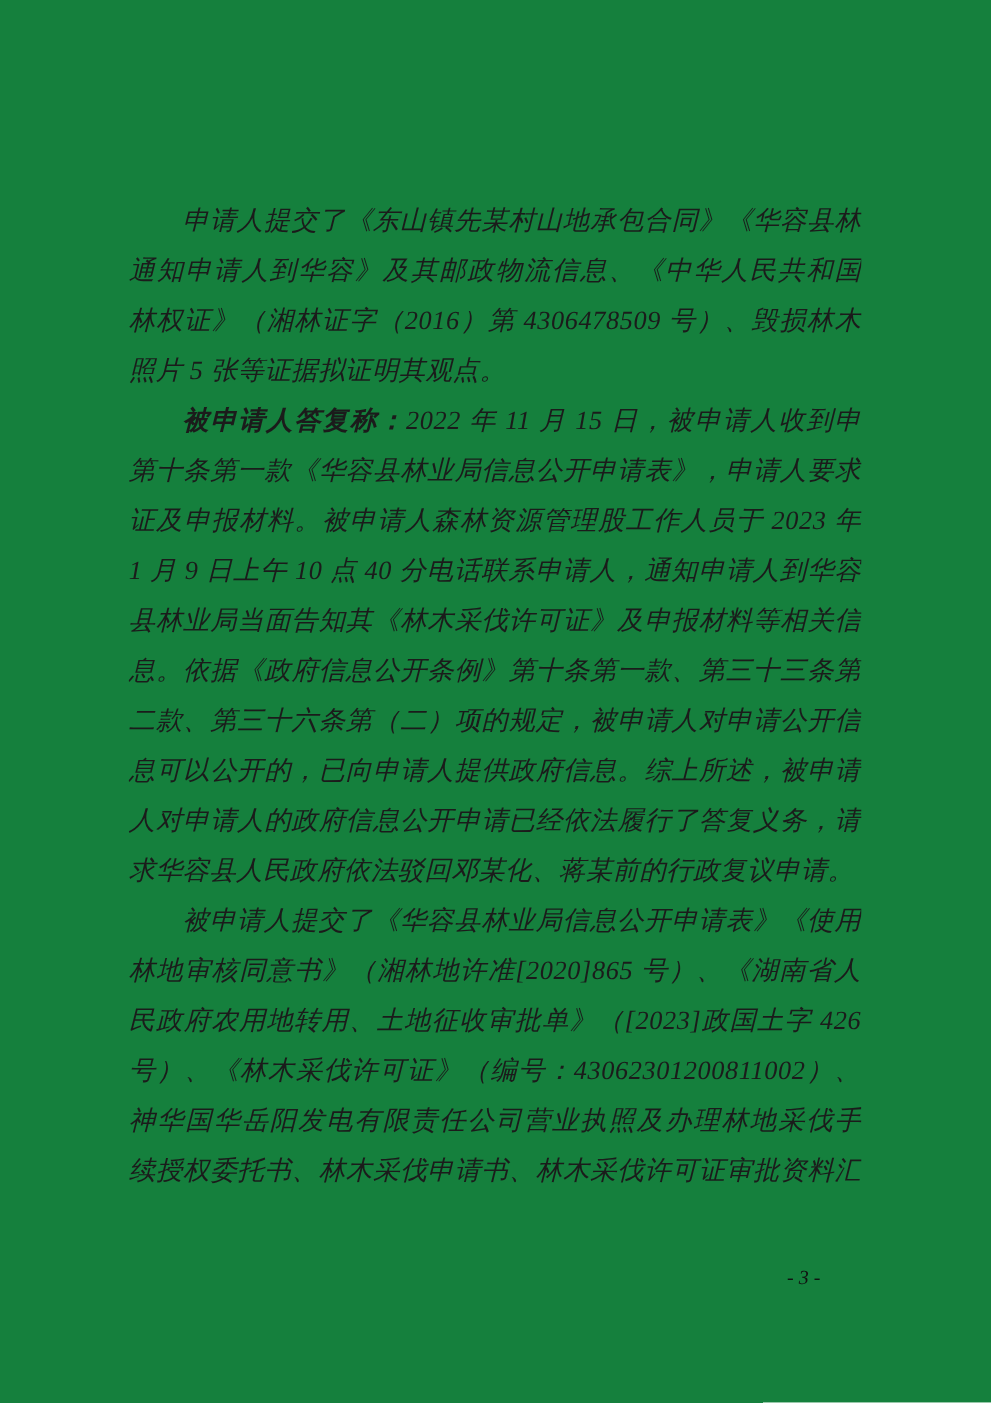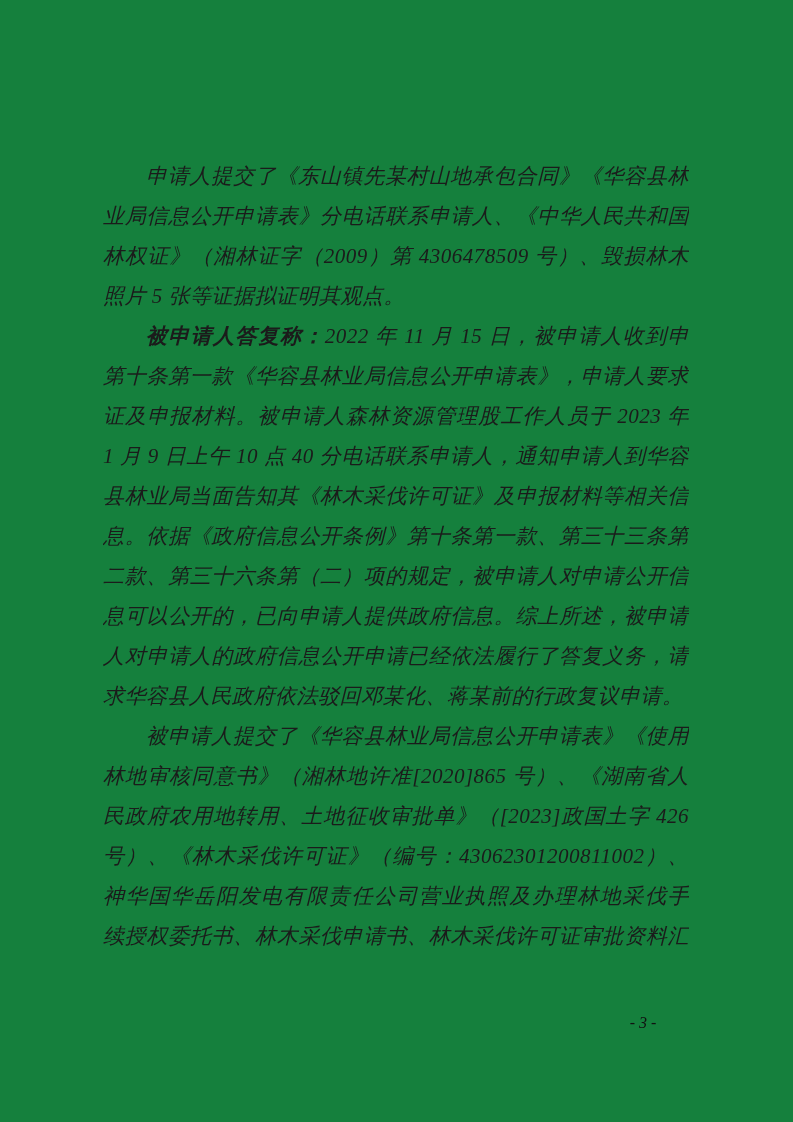--- a/index.html
+++ b/index.html
@@ -53,22 +53,22 @@
     color: #111111;
   }
 </style>
 </head>
 <body>
 
 <div class="page">
   <div class="content">
       <div>
         <div class="line indent justify">申请人提交了《东山镇先某村山地承包合同》《华容县林</div>
-        <div class="line justify">业局信息公开申请表》分电话联系申请人、《中华人民共和国</div>
-        <div class="line justify">林权证》（湘林证字（2009）第 4306478509 号）、毁损林木</div>
+        <div class="line justify">通知申请人到华容》及其邮政物流信息、《中华人民共和国</div>
+        <div class="line justify">林权证》（湘林证字（2016）第 4306478509 号）、毁损林木</div>
         <div class="line">照片 5 张等证据拟证明其观点。</div>
       </div>
       <div>
         <div class="line indent justify"><b>被申请人答复称：</b><span>2022 年 11 月 15 日，被申请人收到申</span></div>
         <div class="line justify">第十条第一款《华容县林业局信息公开申请表》，申请人要求公</div>
         <div class="line justify">证及申报材料。被申请人森林资源管理股工作人员于 2023 年</div>
         <div class="line justify">1 月 9 日上午 10 点 40 分电话联系申请人，通知申请人到华容</div>
         <div class="line justify">县林业局当面告知其《林木采伐许可证》及申报材料等相关信</div>
         <div class="line justify">息。依据《政府信息公开条例》第十条第一款、第三十三条第</div>
         <div class="line justify">二款、第三十六条第（二）项的规定，被申请人对申请公开信</div>

